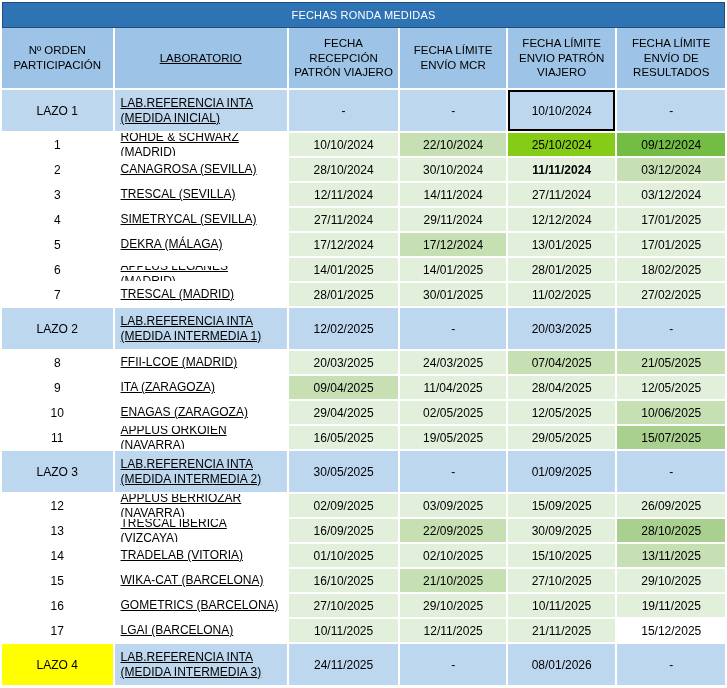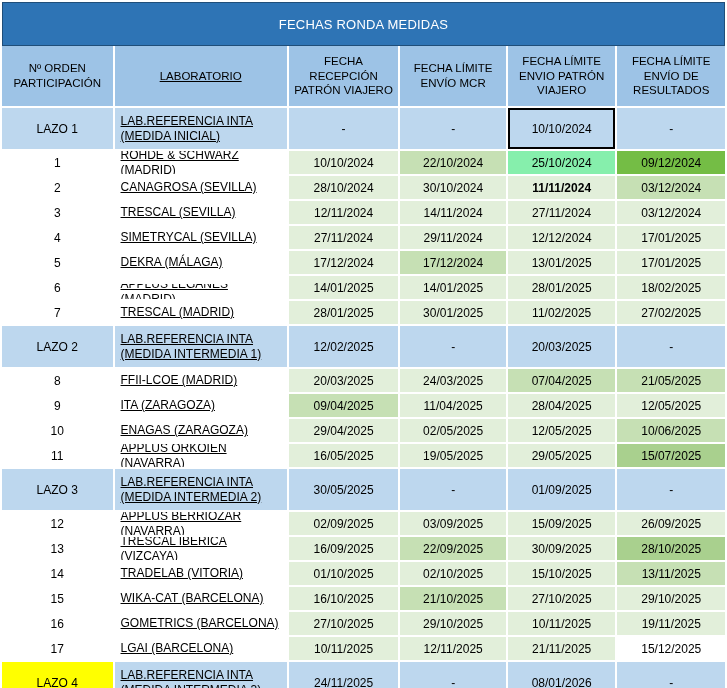--- a/index.html
+++ b/index.html
@@ -1,19 +1,19 @@
 <!DOCTYPE html>
 <html><head>
 <meta charset="utf-8">
 <style>
   html,body{margin:0;padding:0;background:#ffffff;}
   body{font-family:"Liberation Sans",sans-serif;color:#000;}
   .sheet{width:727px;height:688px;box-sizing:border-box;padding:2px 2px 0 2px;background:#fff;overflow:hidden;}
-  .titlebar{height:44px;background:#2E74B5;color:#fff;display:flex;align-items:center;justify-content:center;
-            font-size:13px;letter-spacing:.2px;border:1px solid #1F4E79;box-sizing:border-box;}
+  .titlebar{height:26px;background:#2E74B5;color:#fff;display:flex;align-items:center;justify-content:center;
+            font-size:11px;letter-spacing:.2px;border:1px solid #1F4E79;box-sizing:border-box;}
   .hrow,.row{display:flex;}
   .cell{box-sizing:border-box;border-right:2px solid #fff;border-bottom:2px solid #fff;
         display:flex;align-items:center;justify-content:center;text-align:center;overflow:hidden;}
   .cell.last{border-right:none;}
   .hrow{height:62px;}
   .hrow .cell{background:#9DC3E6;font-size:11.5px;line-height:1.3;padding:2px 5px;}
   .row{height:25px;font-size:12px;}
   .row.lazo{height:43px;}
   .c0{width:113px;}
   .c1{width:175px;text-decoration:underline;}
@@ -44,21 +44,21 @@
         <div class="cell c2" style="background: rgb(189, 215, 238);">-</div>
         <div class="cell c3" style="background: rgb(189, 215, 238);">-</div>
         <div class="cell c4 selected" style="background: rgb(189, 215, 238);">10/10/2024</div>
         <div class="cell c5 last" style="background: rgb(189, 215, 238);">-</div>
       </div>
       <div class="row">
         <div class="cell c0" style="background: rgb(255, 255, 255);">1</div>
         <div class="cell c1 lab" style="background: rgb(255, 255, 255);">ROHDE &amp; SCHWARZ (MADRID)</div>
         <div class="cell c2" style="background: rgb(226, 239, 218);">10/10/2024</div>
         <div class="cell c3" style="background: rgb(198, 224, 180);">22/10/2024</div>
-        <div class="cell c4" style="background: #86efac;">25/10/2024</div>
+        <div class="cell c4" style="background: #84cc16;">25/10/2024</div>
         <div class="cell c5 last" style="background: rgb(116, 189, 69);">09/12/2024</div>
       </div>
       <div class="row">
         <div class="cell c0" style="background: rgb(255, 255, 255);">2</div>
         <div class="cell c1 lab" style="background: rgb(255, 255, 255);">CANAGROSA (SEVILLA)</div>
         <div class="cell c2" style="background: rgb(226, 239, 218);">28/10/2024</div>
         <div class="cell c3" style="background: rgb(226, 239, 218);">30/10/2024</div>
         <div class="cell c4" style="background: rgb(226, 239, 218); font-weight: bold;">11/11/2024</div>
         <div class="cell c5 last" style="background: rgb(198, 224, 180);">03/12/2024</div>
       </div>

